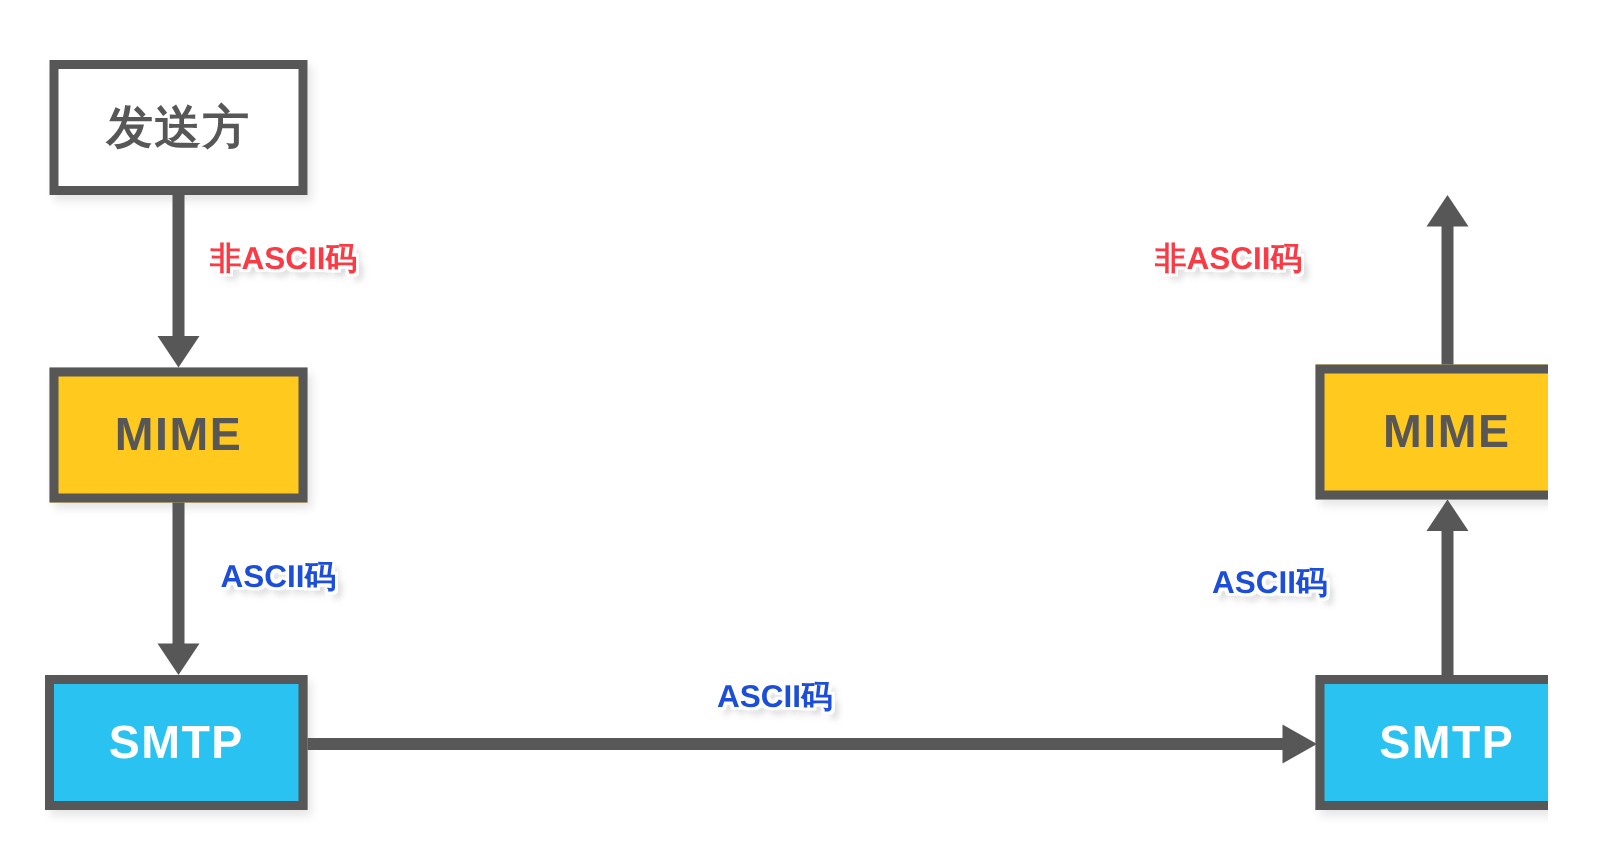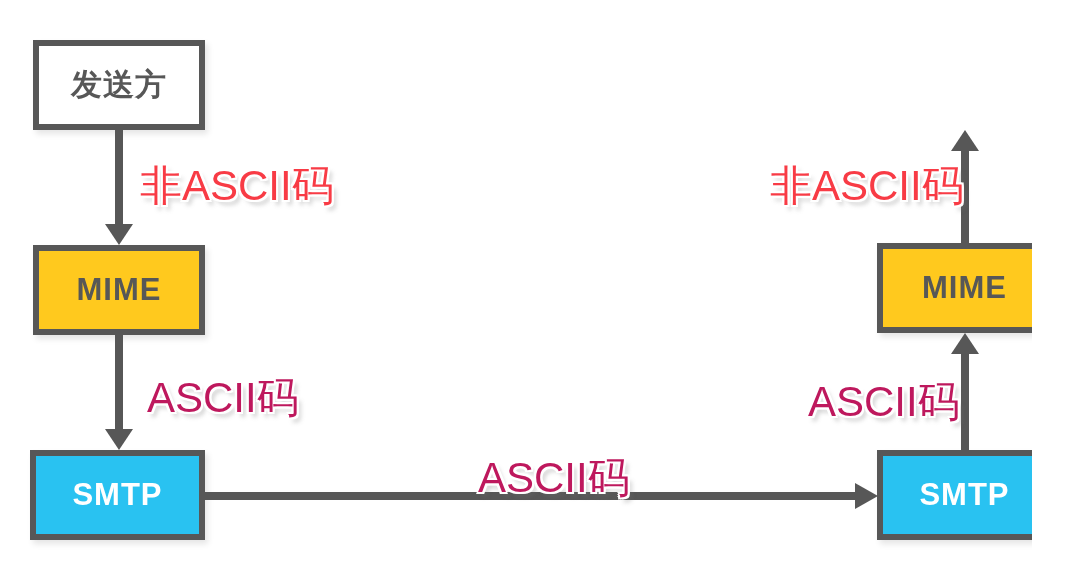--- a/index.html
+++ b/index.html
@@ -80,33 +80,33 @@
   
   .a4-shaft { left: 961px; top: 352px; height: 98px; }
   .a4-head  { left: 951px; top: 333px; }
   
   .a5-shaft { left: 961px; top: 149px; height: 94px; }
   .a5-head  { left: 951px; top: 130px; }
 
   
   .edge-label {
     position: absolute;
-    font-weight: normal;
-    font-size: 42px;
+    font-weight: bold;
+    font-size: 21px;
     letter-spacing: 0px;
     white-space: nowrap;
     text-shadow:
       2px 0 0 #ffffff, -2px 0 0 #ffffff,
       0 2px 0 #ffffff, 0 -2px 0 #ffffff,
       2px 2px 0 #ffffff, -2px -2px 0 #ffffff,
       2px -2px 0 #ffffff, -2px 2px 0 #ffffff,
       4px 5px 4px rgba(110,110,110,0.35);
   }
   .lbl-red  { color: #f83b45; }
-  .lbl-teal { color: #be185d; }
+  .lbl-teal { color: #1d4ed8; }
 
   .l1 { left: 140px; top: 158px; }
   .l2 { left: 147px; top: 370px; }
   .l3 { left: 478px; top: 450px; }
   .l4 { left: 808px; top: 374px; }
   .l5 { left: 770px; top: 158px; }
 </style>
 </head>
 <body>
 

